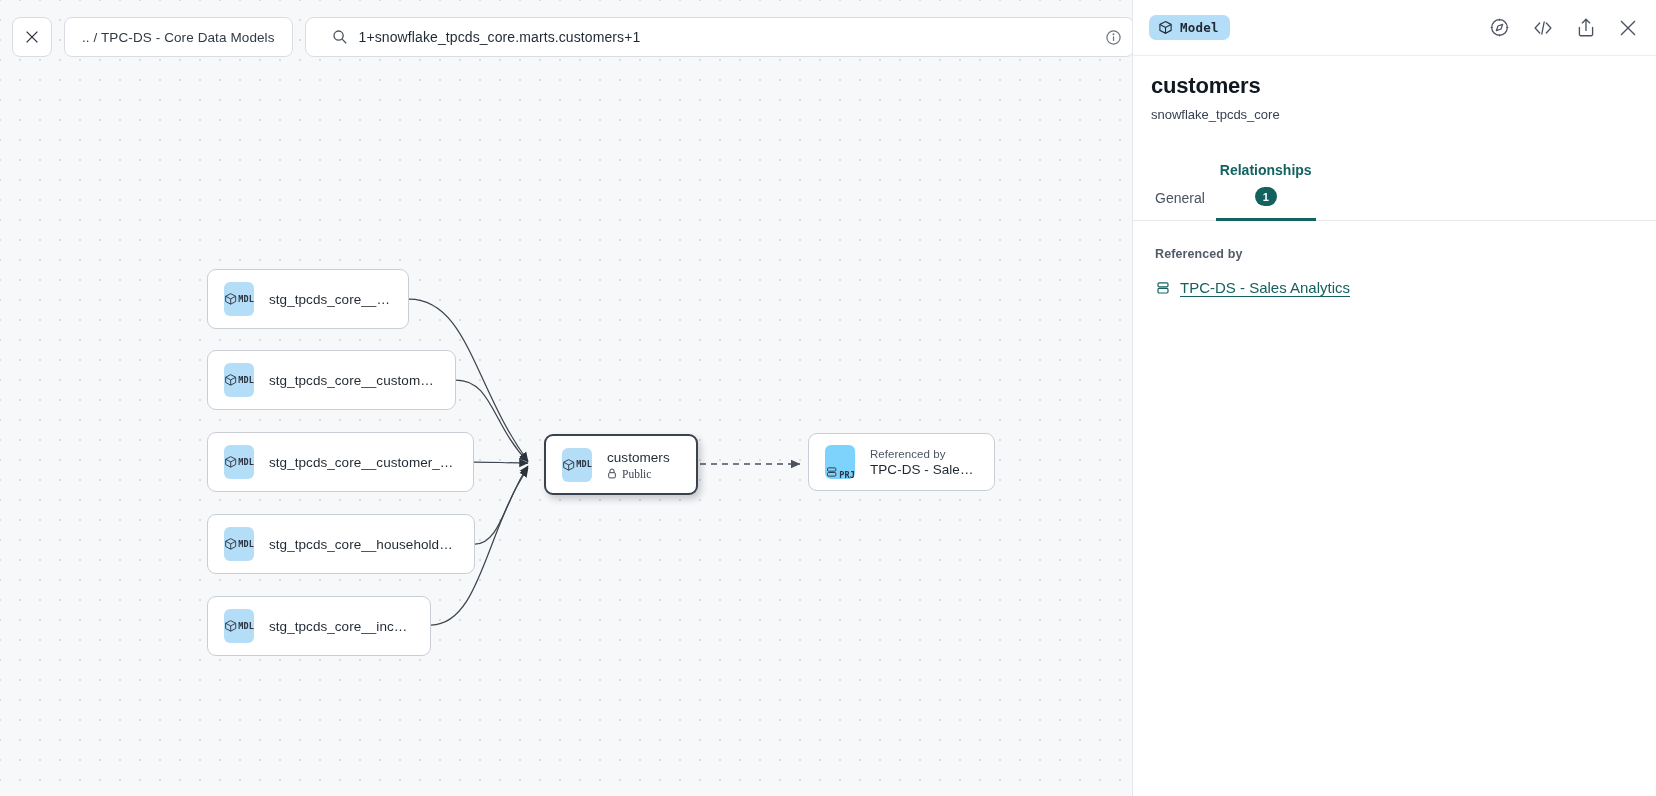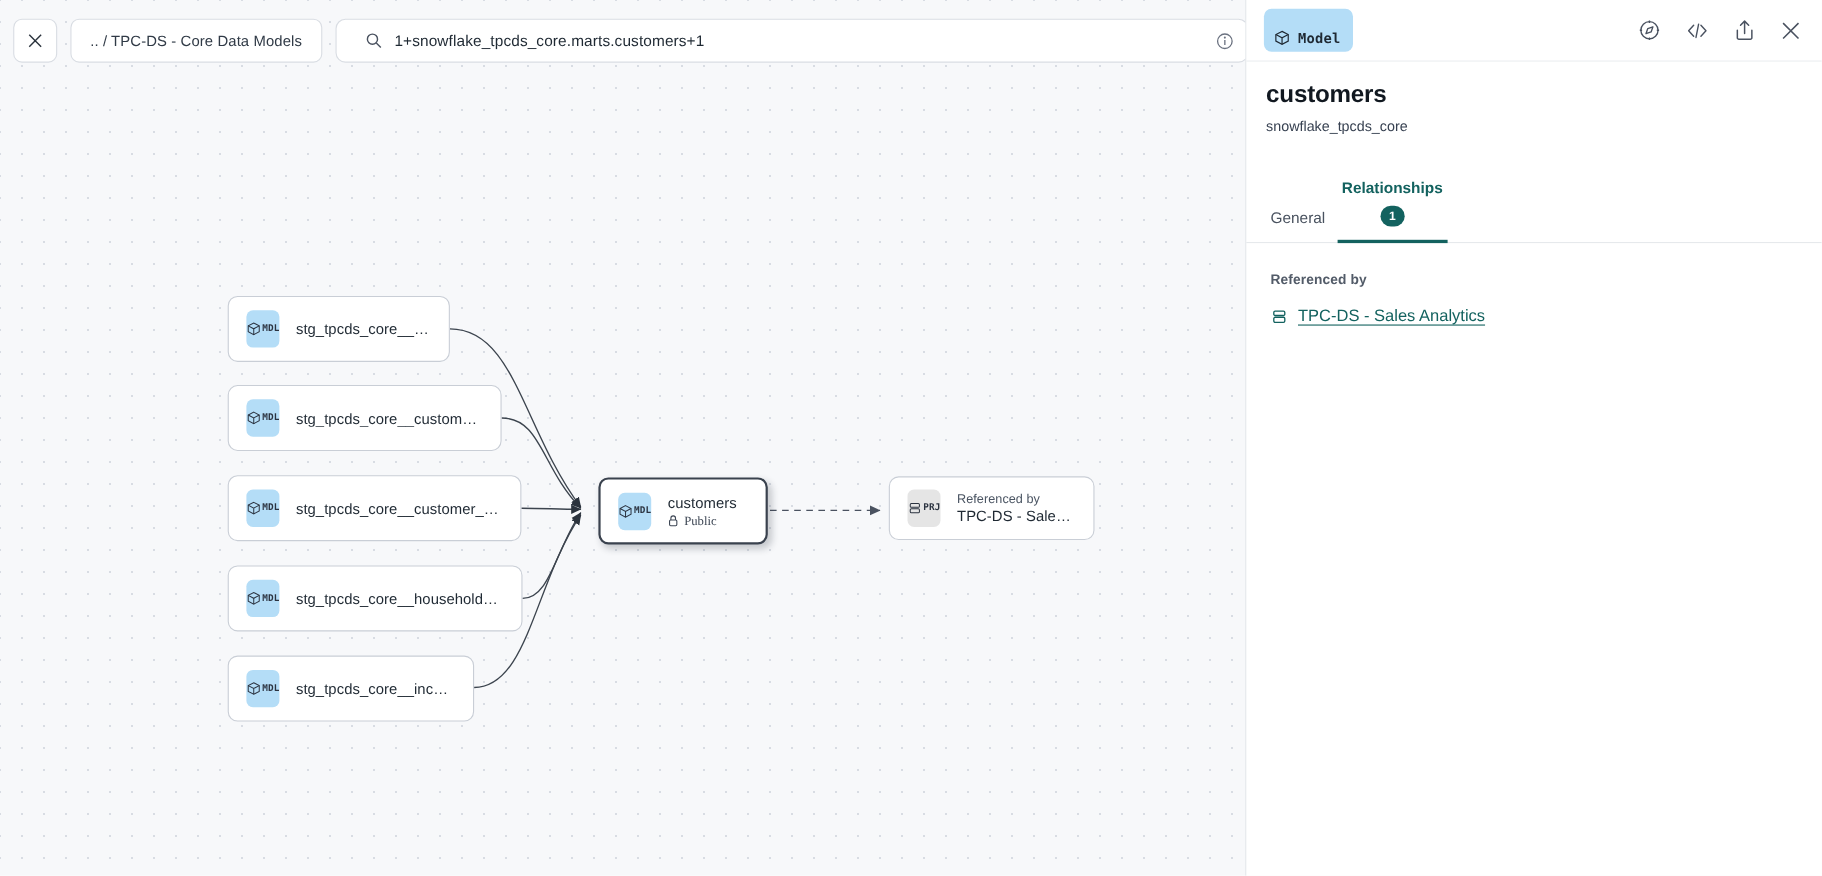--- a/index.html
+++ b/index.html
@@ -106,21 +106,21 @@
     height: 34px;
     border-radius: 6px;
     display: flex;
     flex-direction: row;
     align-items: center;
     justify-content: center;
     gap: 1px;
     flex: 0 0 auto;
   }
   .badge.mdl { background: #b4ddf7; }
-  .badge.prj { background: #e5e5e5; }
+  .badge.prj { background: #7dd3fc; align-items: flex-end; }
   .badge-text {
     font-family: "DejaVu Sans Mono", "Liberation Mono", monospace;
     font-size: 8.5px;
     font-weight: 700;
     color: #2b3340;
     letter-spacing: .1px;
     line-height: 1;
   }
 
   .node-body { min-width: 0; flex: 1; }
@@ -164,21 +164,21 @@
     padding: 0 18px 0 16px;
     border-bottom: 1px solid #eceef1;
   }
 
   .pill {
     display: inline-flex;
     align-items: center;
     gap: 7px;
     background: #b4ddf7;
     border-radius: 7px;
-    padding: 19px 11px 5px 9px;
+    padding: 5px 11px 5px 9px;
   }
   .pill-text {
     font-family: "DejaVu Sans Mono", "Liberation Mono", monospace;
     font-size: 12.5px;
     font-weight: 700;
     color: #1f2933;
     letter-spacing: .2px;
   }
 
   .panel-actions {

